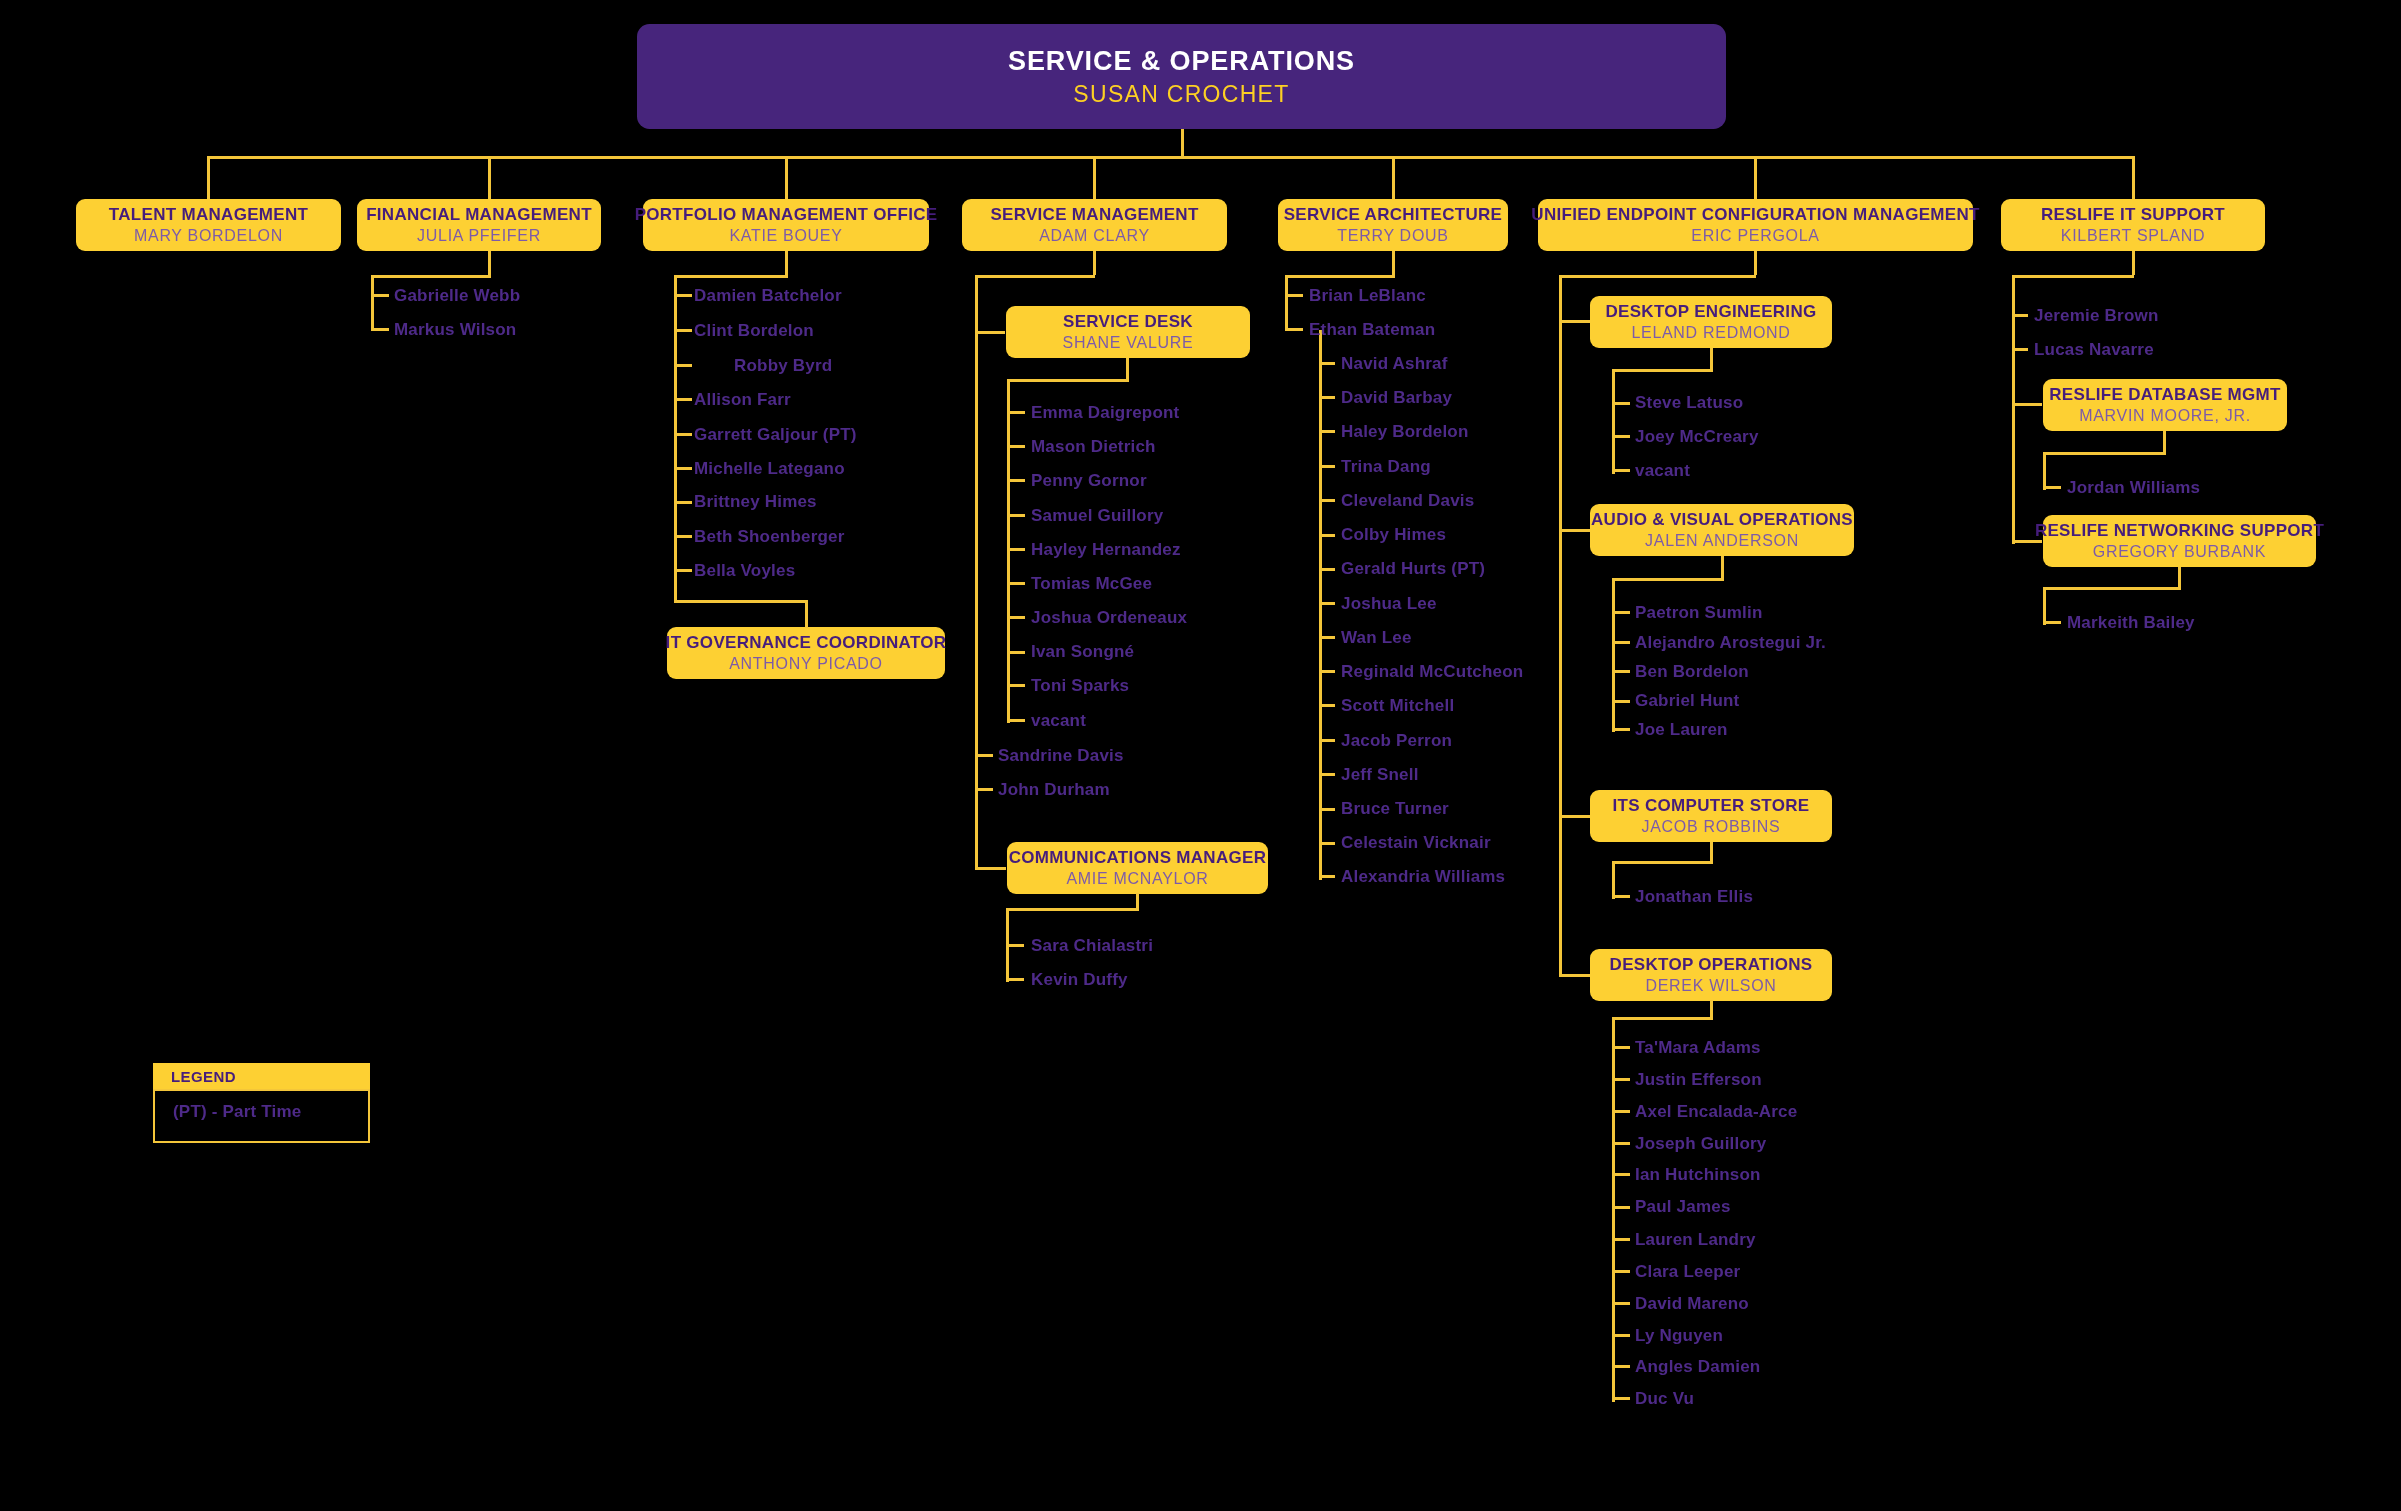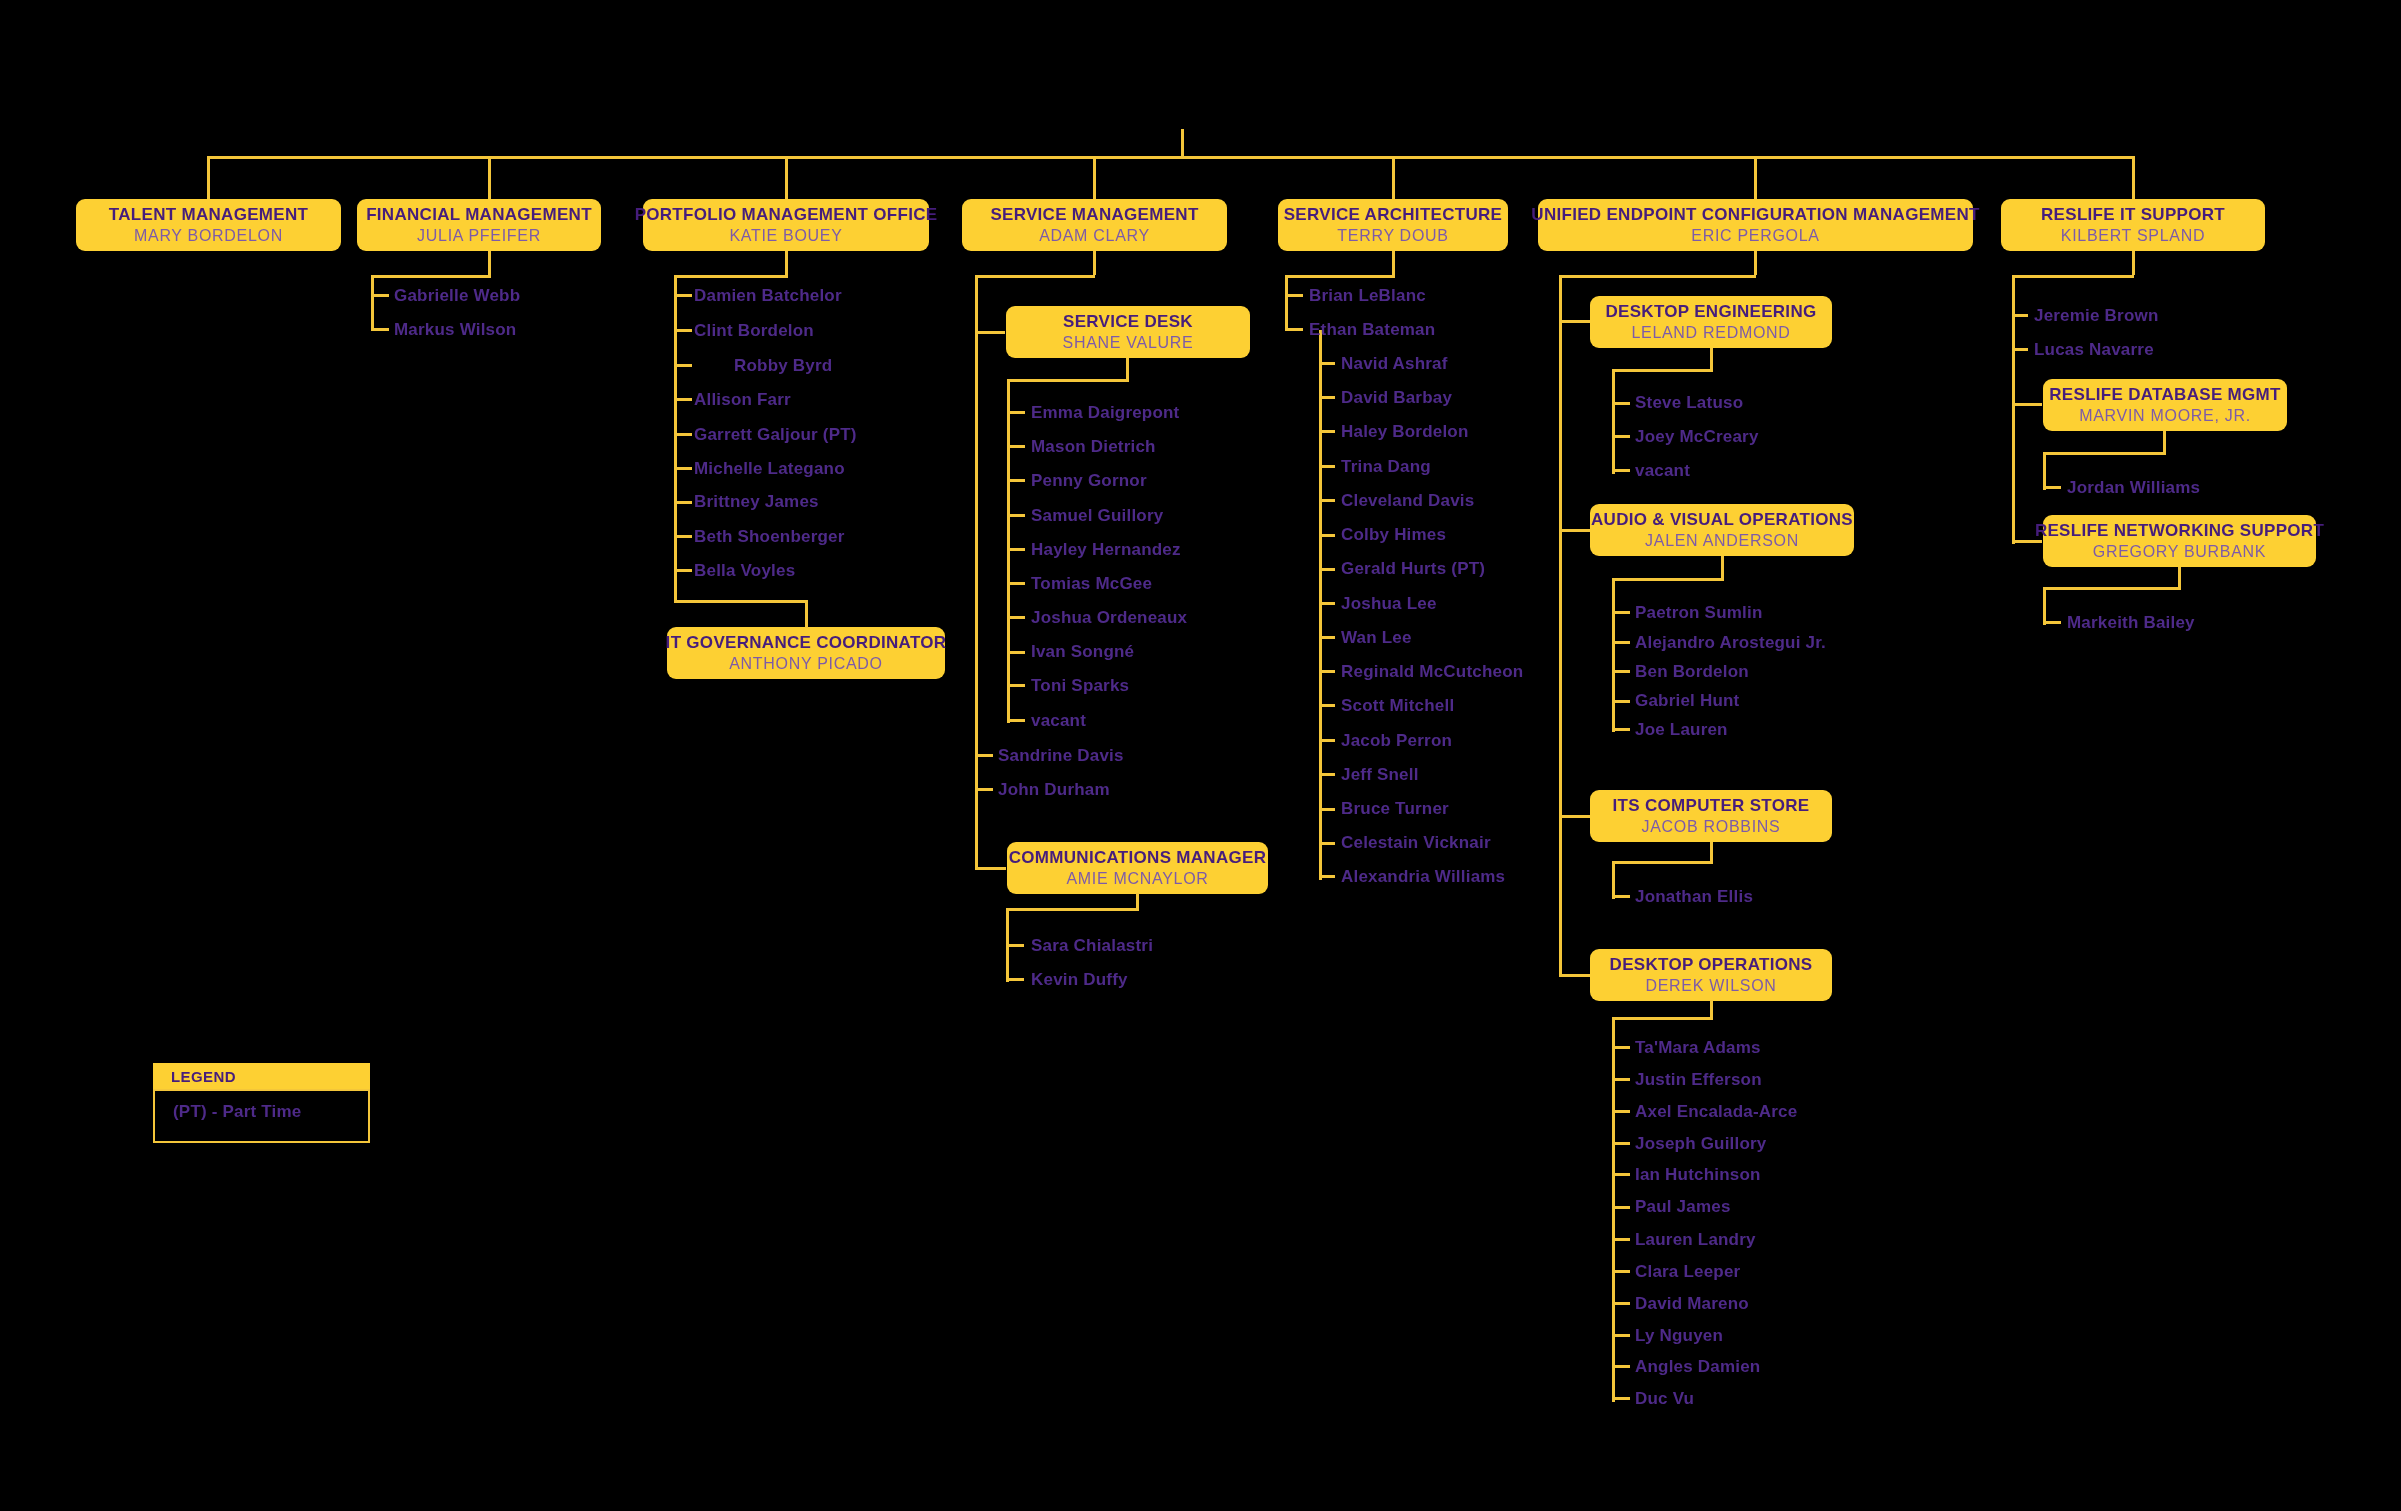--- a/index.html
+++ b/index.html
@@ -35,20 +35,24 @@
     position:absolute;border:2.7px solid #F4C63A;box-sizing:border-box;
     padding:10.7px 0 0 18px;
     font-weight:bold;font-size:17px;color:#4E2A89;letter-spacing:0.2px;
   }
 </style>
 </head>
 <body>
 
 <div id="canvas">
 
+  <div class="rootnode" style="left:637px;top:24px;width:1089px;height:105px">
+    <div class="t">SERVICE &amp; OPERATIONS</div>
+    <div class="n">SUSAN CROCHET</div>
+  </div>
 
   <div class="node" style="left:76px;top:199px;width:265px;height:52px">
     <div class="t">TALENT MANAGEMENT</div>
     <div class="n">MARY BORDELON</div>
   </div>
 
   <div class="node" style="left:357px;top:199px;width:244px;height:52px">
     <div class="t">FINANCIAL MANAGEMENT</div>
     <div class="n">JULIA PFEIFER</div>
   </div>
@@ -257,21 +261,21 @@
     <div class="line" style="left: 2043px; top: 587px; width: 2.7px; height: 38px;"></div>
     <div class="line" style="left: 2043px; top: 621px; width: 18px; height: 2.7px;"></div>
     <div class="person" style="left: 394px; top: 296px;">Gabrielle Webb</div>
     <div class="person" style="left: 394px; top: 330px;">Markus Wilson</div>
     <div class="person" style="left: 694px; top: 296px;">Damien Batchelor</div>
     <div class="person" style="left: 694px; top: 331px;">Clint Bordelon</div>
     <div class="person" style="left: 734px; top: 366px;">Robby Byrd</div>
     <div class="person" style="left: 694px; top: 400px;">Allison Farr</div>
     <div class="person" style="left: 694px; top: 435px;">Garrett Galjour (PT)</div>
     <div class="person" style="left: 694px; top: 469px;">Michelle Lategano</div>
-    <div class="person" style="left: 694px; top: 502px;">Brittney James</div>
+    <div class="person" style="left: 694px; top: 502px;">Brittney Himes</div>
     <div class="person" style="left: 694px; top: 537px;">Beth Shoenberger</div>
     <div class="person" style="left: 694px; top: 571px;">Bella Voyles</div>
     <div class="person" style="left: 1031px; top: 413px;">Emma Daigrepont</div>
     <div class="person" style="left: 1031px; top: 447px;">Mason Dietrich</div>
     <div class="person" style="left: 1031px; top: 481px;">Penny Gornor</div>
     <div class="person" style="left: 1031px; top: 516px;">Samuel Guillory</div>
     <div class="person" style="left: 1031px; top: 550px;">Hayley Hernandez</div>
     <div class="person" style="left: 1031px; top: 584px;">Tomias McGee</div>
     <div class="person" style="left: 1031px; top: 618px;">Joshua Ordeneaux</div>
     <div class="person" style="left: 1031px; top: 652px;">Ivan Songné</div>

